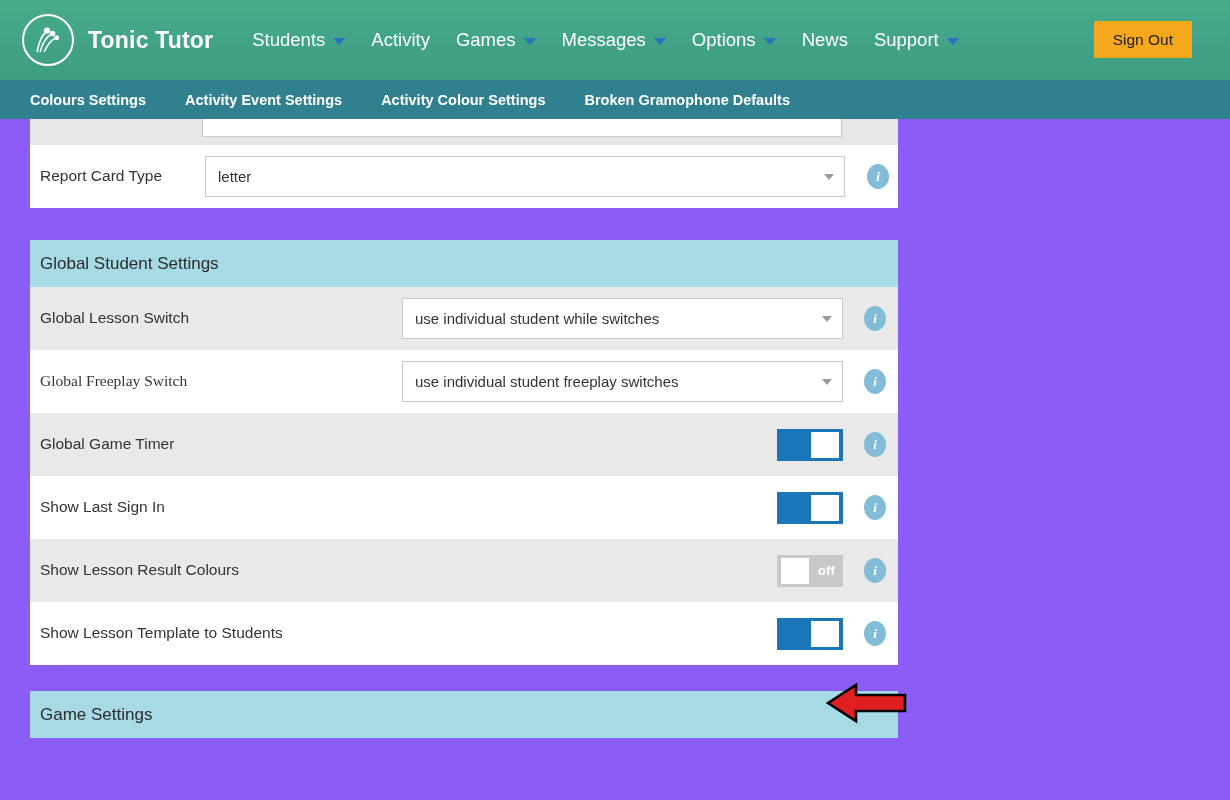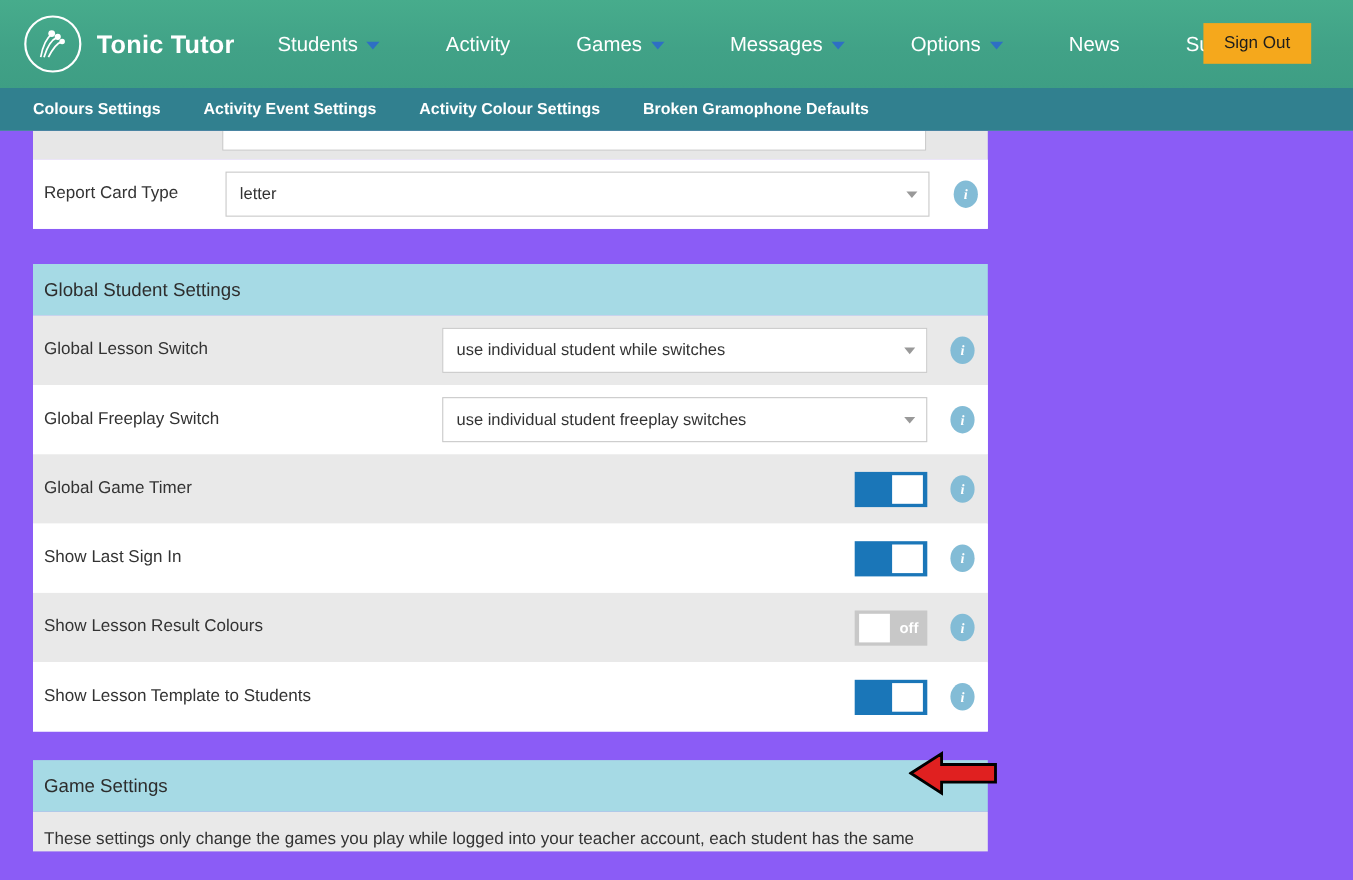--- a/index.html
+++ b/index.html
@@ -41,21 +41,20 @@
     margin-left: 14px;
     letter-spacing: 0.2px;
     white-space: nowrap;
   }
 
   .main-nav {
     display: flex;
     align-items: center;
     margin-left: 26px;
     height: 100%;
-    gap: 34px;
   }
   .nav-item {
     display: flex;
     align-items: center;
     color: #ffffff;
     font-size: 18.5px;
     padding: 0 13px;
     height: 100%;
     cursor: pointer;
     white-space: nowrap;
@@ -355,21 +354,21 @@
     <div class="row gray">
       <div class="row-label" style="width:362px;">Global Lesson Switch</div>
       <div class="select-box" style="width:441px;">
         <span class="select-value">use individual student while switches</span>
         <span class="select-caret"></span>
       </div>
       <div class="info-icon" style="margin-left:21px;">i</div>
     </div>
 
     <div class="row white">
-      <div class="row-label" style="width:362px;">Global Freeplay Switch</div>
+      <div class="row-label" style="width:362px;font-family:Liberation Serif, serif;">Global Freeplay Switch</div>
       <div class="select-box" style="width:441px;">
         <span class="select-value">use individual student freeplay switches</span>
         <span class="select-caret"></span>
       </div>
       <div class="info-icon" style="margin-left:21px;">i</div>
     </div>
 
     <div class="row gray">
       <div class="row-label" style="flex:1 1 auto;">Global Game Timer</div>
       <div class="toggle on">
@@ -407,19 +406,18 @@
     </div>
 
   </div>
 
   <div class="spacer-26"></div>
 
   <div class="section-head">
     <div class="section-head-title">Game Settings</div>
   </div>
 
-  <div class="note-row">These settings only change the games you play while logged into your teacher account, each student has the same</div>
 
   <svg class="red-arrow" viewBox="0 0 82 42">
     <path d="M2 21 L30 3 L30 13 L79 13 L79 29 L30 29 L30 39 Z" fill="#e02020" stroke="#000000" stroke-width="2.6" stroke-linejoin="miter"></path>
   </svg>
 
 </div>
 
 </body></html>

